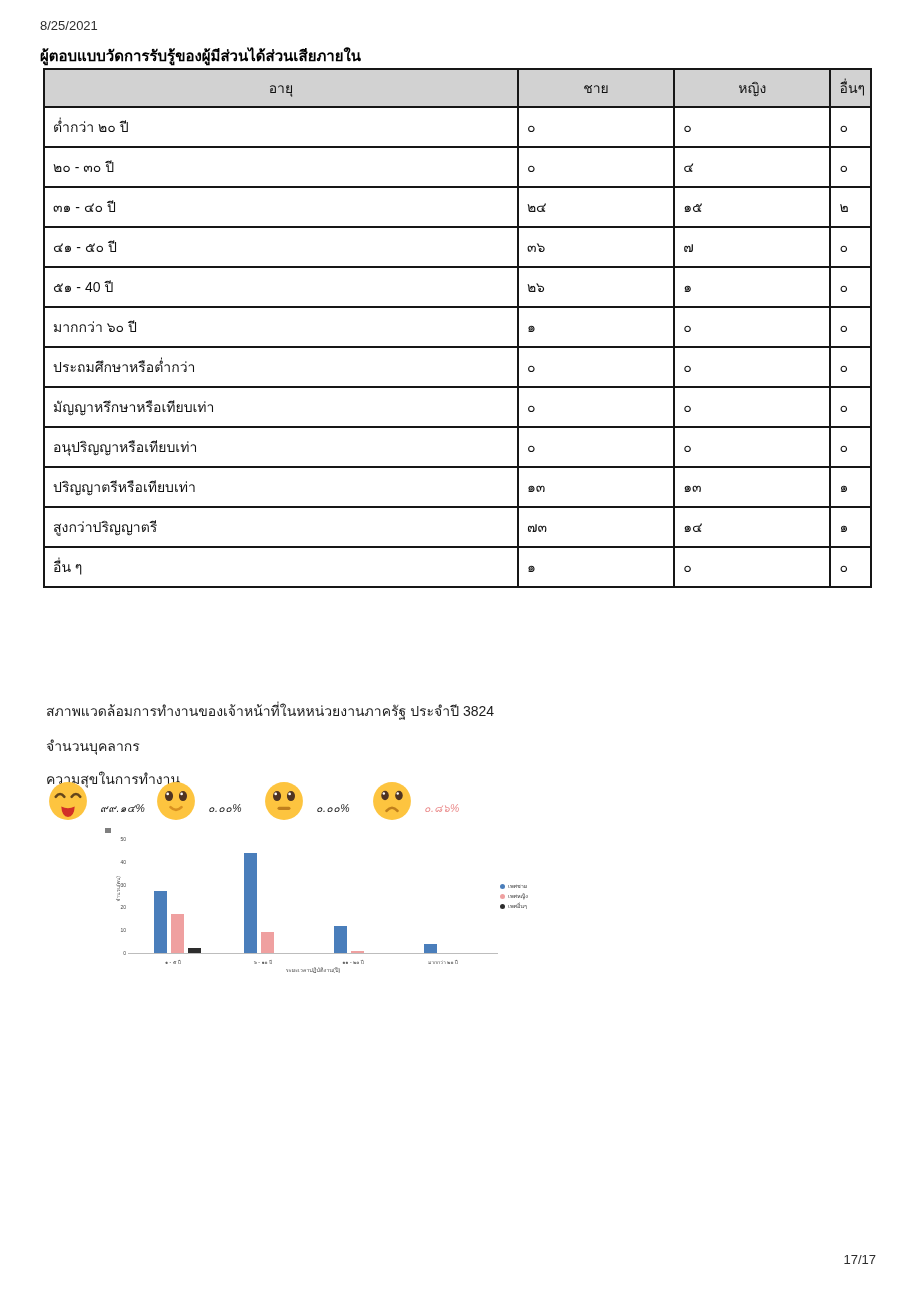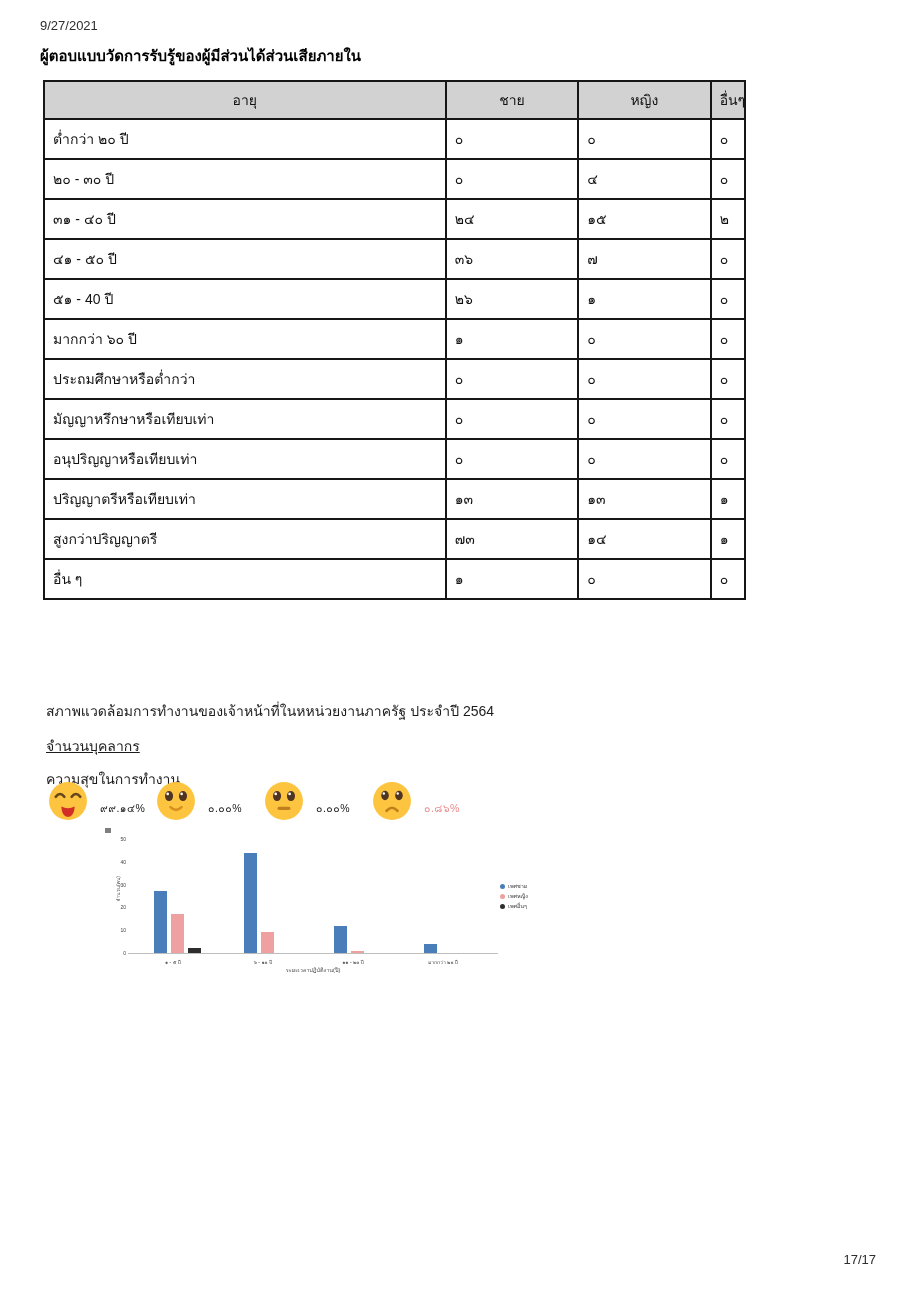--- a/index.html
+++ b/index.html
@@ -7,40 +7,40 @@
   body {
     width:918px; height:1298px; position:relative; background:#ffffff;
     font-family:"Liberation Sans", sans-serif; color:#000;
     overflow:hidden;
   }
   .date { position:absolute; left:40px; top:18px; font-size:13px; color:#2e2e2e; }
   .page-title { position:absolute; left:40px; top:44px; font-size:15px; font-weight:bold; color:#000; }
 
   
   table.survey {
-    position:absolute; left:43px; top:80px; width:703px;
+    position:absolute; left:43px; top:68px; width:829px;
     border-collapse:collapse; table-layout:fixed;
   }
   table.survey td, table.survey th {
     border:2px solid #161616; font-size:14px; font-weight:normal;
     padding:2px 8px; height:40px; vertical-align:middle; color:#111;
     overflow:hidden; white-space:nowrap;
   }
   table.survey tr.hdr td { background:#d2d2d2; text-align:center; height:38px; }
   table.survey td.lbl { text-align:left; }
   table.survey td.val { text-align:left; }
 
   
   .sec-line { position:absolute; left:46px; font-size:14px; color:#1c1c1c; }
 
   
   .happiness { position:absolute; left:46px; top:779px; display:flex; align-items:flex-end; }
   .hap-item { display:flex; align-items:flex-end; }
   .hap-item svg { display:block; }
-  .hap-val { font-size:10.5px; color:#1a1a1a; margin:0 8px 6px 10px; min-width:46px; letter-spacing:0.5px; }
+  .hap-val { font-size:10.5px; color:#1a1a1a; margin:0 8px 6px 10px; min-width:46px; letter-spacing:0.5px;font-style:italic; }
   .hap-val.red { color:#ea8a8a; }
   .legend-artifact { position:absolute; left:105px; top:828px; width:6px; height:5px; background:#7f7f7f; }
 
   
   .chart { position:absolute; left:108px; top:836px; width:460px; height:148px; font-size:5px; color:#555; }
   .chart .plot { position:absolute; left:20px; top:4px; width:370px; height:114px; border-bottom:1px solid #bdbdbd; }
   .chart .bar { position:absolute; bottom:0; width:13px; }
   .chart .ytick { position:absolute; right:372px; width:18px; text-align:right; font-size:5px; color:#444; }
   .chart .xlab { position:absolute; top:118px; width:90px; text-align:center; font-size:5px; color:#444; white-space:nowrap; }
   .chart .yaxis-title {
@@ -51,21 +51,21 @@
   .chart .legend { position:absolute; left:392px; top:46px; }
   .chart .legend .lg-row { display:flex; align-items:center; margin-bottom:2px; }
   .chart .legend .dot { width:5px; height:5px; border-radius:50%; margin-right:3px; flex:none; }
   .chart .legend .lg-txt { font-size:5.5px; color:#333; white-space:nowrap; }
 
   .page-number { position:absolute; right:42px; top:1252px; font-size:13px; color:#2e2e2e; }
 </style>
 </head>
 <body>
 
-<div class="date">9/27/2021</div>
+<div class="date">8/25/2021</div>
 
 <div class="page-title">ผู้ตอบแบบวัดการรับรู้ของผู้มีส่วนได้ส่วนเสียภายใน</div>
 
 <table class="survey" id="survey-table">
   <colgroup>
     <col style="width:57.3%">
       <col style="width:18.9%">
       <col style="width:18.9%">
       <col style="width:4.9%">
   </colgroup>
@@ -144,22 +144,22 @@
       </tr>
       <tr>
         <td class="lbl">อื่น ๆ</td>
         <td class="val">๑</td>
         <td class="val">๐</td>
         <td class="val">๐</td>
       </tr>
     </tbody>
 </table>
 
-<div class="sec-line" style="top:700px;">สภาพแวดล้อมการทำงานของเจ้าหน้าที่ในหหน่วยงานภาครัฐ ประจำปี 2564</div>
-<div class="sec-line" style="top:735px;text-decoration:underline;">จำนวนบุคลากร</div>
+<div class="sec-line" style="top:700px;">สภาพแวดล้อมการทำงานของเจ้าหน้าที่ในหหน่วยงานภาครัฐ ประจำปี 3824</div>
+<div class="sec-line" style="top:735px;">จำนวนบุคลากร</div>
 <div class="sec-line" style="top:768px;">ความสุขในการทำงาน</div>
 
 <div class="happiness">
 
   <div class="hap-item">
     <span>
       <svg width="44" height="44" viewBox="0 0 36 36">
         <circle cx="18" cy="18" r="15.5" fill="#FDC43F"></circle>
         <path d="M8 14.5 q3.5 -4.5 7 0" stroke="#65471B" stroke-width="2.2" fill="none" stroke-linecap="round"></path>
         <path d="M21 14.5 q3.5 -4.5 7 0" stroke="#65471B" stroke-width="2.2" fill="none" stroke-linecap="round"></path>

